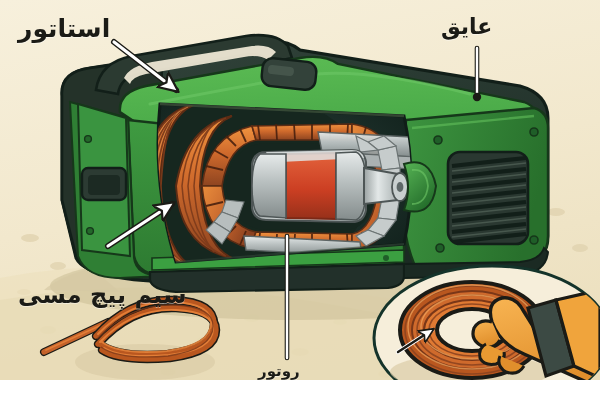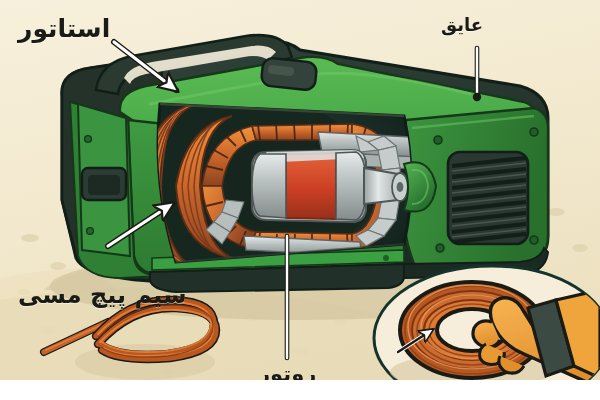--- a/index.html
+++ b/index.html
@@ -31,23 +31,23 @@
     unicode-bidi: bidi-override;
     font-family: "DejaVu Sans", "Liberation Sans", sans-serif;
     font-weight: bold;
     color: #1b1b16;
     white-space: nowrap;
     line-height: 1;
     letter-spacing: 0px;
     text-shadow: 0 1px 0 rgba(255,255,255,0.45);
   }
   #label-stator  { left: 18px;  top: 16px;  font-size: 25px; }
-  #label-ayegh   { left: 441px; top: 16px;  font-size: 18px; }
+  #label-ayegh   { left: 441px; top: 16px;  font-size: 22px; }
   #label-copper  { left: 18px;  top: 283px; font-size: 24px; }
-  #label-rotor   { left: 258px; top: 364px; font-size: 21px; }
+  #label-rotor   { left: 258px; top: 364px; font-size: 15px; }
 </style>
 </head>
 <body>
 
 <div id="stage">
 
   <svg class="layer" viewBox="0 0 600 400">
     <defs>
       <linearGradient id="gBg" x1="0" y1="0" x2="0.3" y2="1">
         <stop offset="0%" stop-color="#f7f0dc"></stop>

